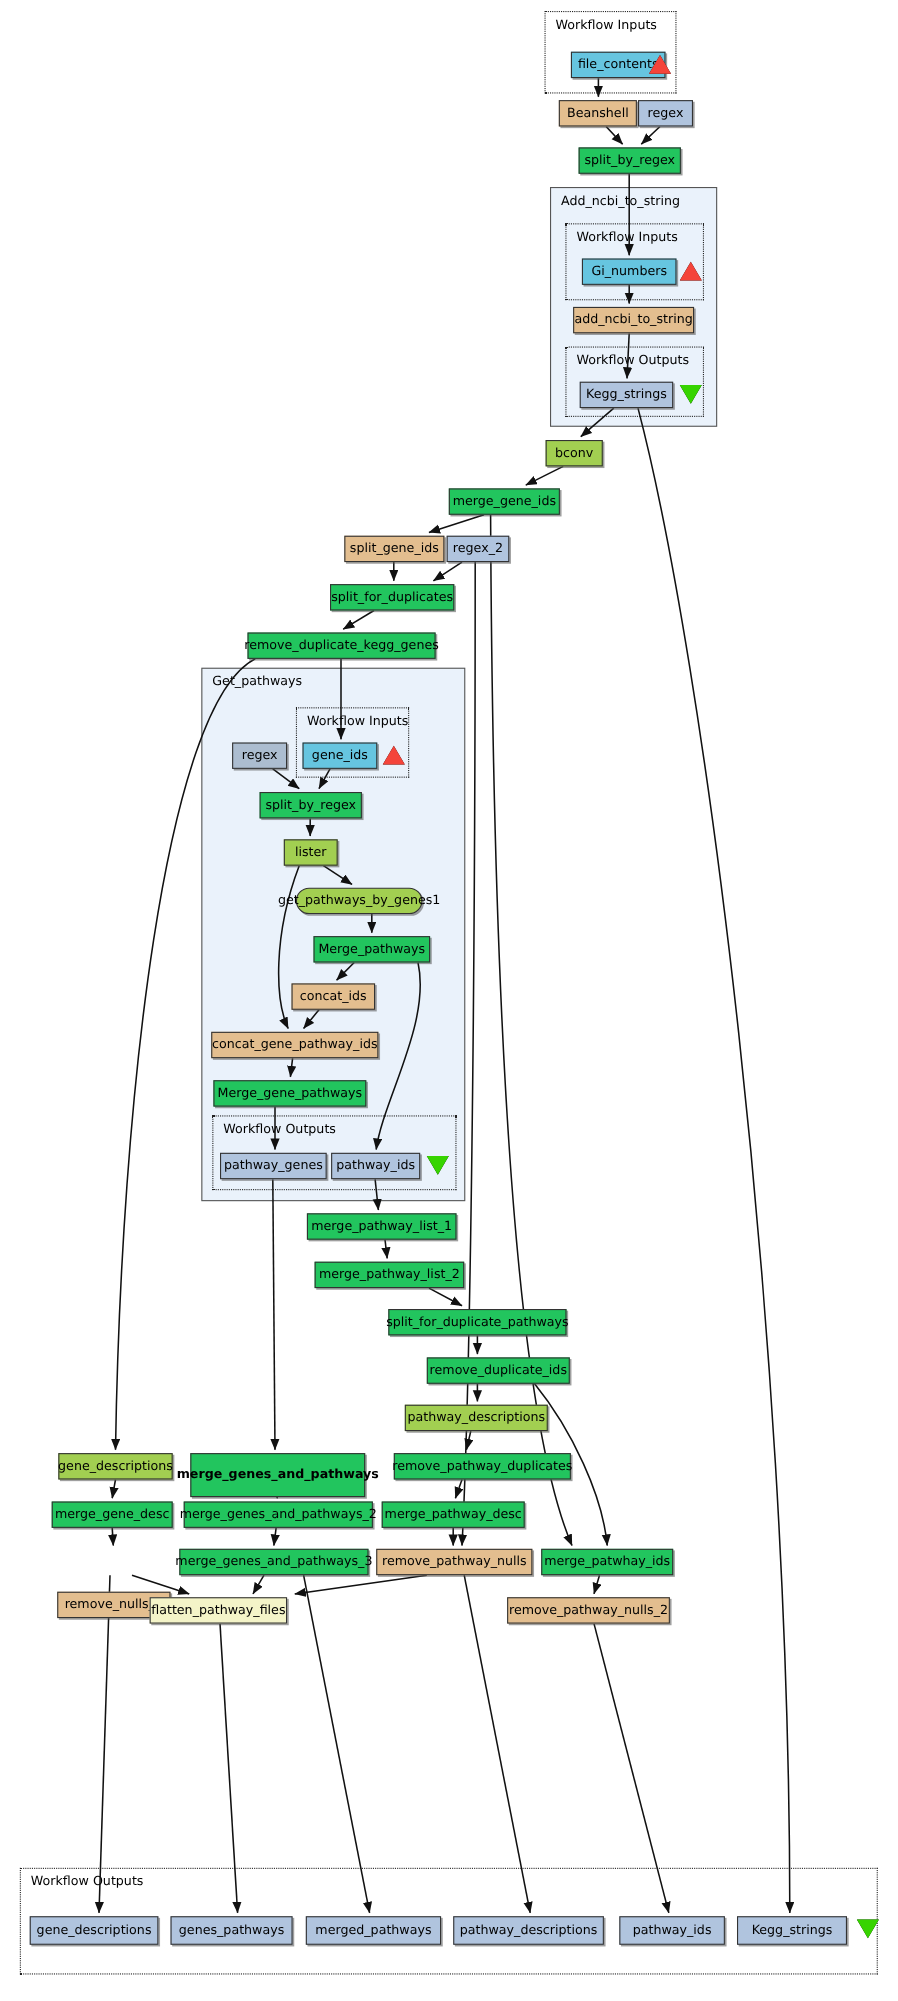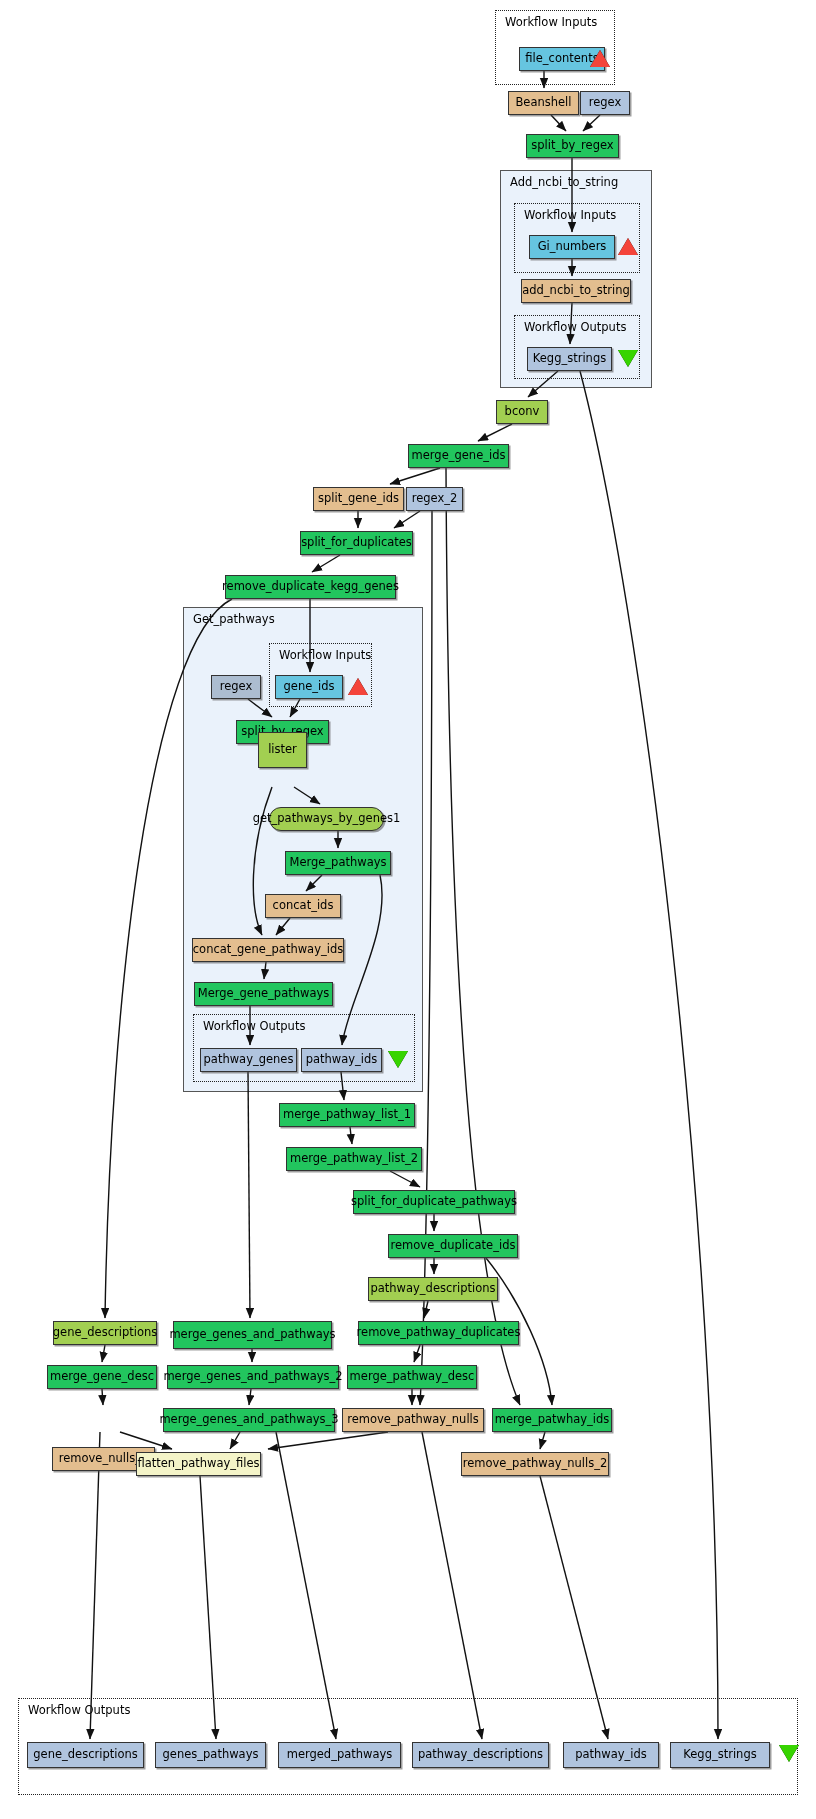--- a/index.html
+++ b/index.html
@@ -181,35 +181,35 @@
       <div class="node n-steel" style="left: 527px; top: 347px; width: 85px; height: 24px;">Kegg_strings</div>
       <div class="node n-green" style="left: 496px; top: 400px; width: 52px; height: 24px;">bconv</div>
       <div class="node n-magenta" style="left: 408px; top: 444px; width: 101px; height: 24px;">merge_gene_ids</div>
       <div class="node n-tan" style="left: 313px; top: 487px; width: 91px; height: 24px;">split_gene_ids</div>
       <div class="node n-steel" style="left: 406px; top: 487px; width: 57px; height: 24px;">regex_2</div>
       <div class="node n-magenta" style="left: 300px; top: 531px; width: 113px; height: 24px;">split_for_duplicates</div>
       <div class="node n-magenta" style="left: 225px; top: 575px; width: 171px; height: 24px;">remove_duplicate_kegg_genes</div>
       <div class="node n-slate" style="left: 211px; top: 675px; width: 50px; height: 24px;">regex</div>
       <div class="node n-blue" style="left: 275px; top: 675px; width: 68px; height: 24px;">gene_ids</div>
       <div class="node n-magenta" style="left: 236px; top: 720px; width: 93px; height: 24px;">split_by_regex</div>
-      <div class="node n-green" style="left: 258px; top: 732px; width: 49px; height: 36px;">lister</div>
+      <div class="node n-green" style="left: 258px; top: 763px; width: 49px; height: 24px;">lister</div>
       <div class="node n-green" style="left: 269px; top: 807px; width: 115px; height: 24px; border-radius: 12px;">get_pathways_by_genes1</div>
       <div class="node n-magenta" style="left: 285px; top: 851px; width: 106px; height: 24px;">Merge_pathways</div>
       <div class="node n-tan" style="left: 265px; top: 894px; width: 76px; height: 24px;">concat_ids</div>
       <div class="node n-tan" style="left: 192px; top: 938px; width: 152px; height: 24px;">concat_gene_pathway_ids</div>
       <div class="node n-magenta" style="left: 194px; top: 982px; width: 139px; height: 24px;">Merge_gene_pathways</div>
       <div class="node n-steel" style="left: 200px; top: 1048px; width: 97px; height: 24px;">pathway_genes</div>
       <div class="node n-steel" style="left: 301px; top: 1048px; width: 81px; height: 24px;">pathway_ids</div>
       <div class="node n-magenta" style="left: 279px; top: 1103px; width: 136px; height: 24px;">merge_pathway_list_1</div>
       <div class="node n-magenta" style="left: 286px; top: 1147px; width: 136px; height: 24px;">merge_pathway_list_2</div>
       <div class="node n-magenta" style="left: 353px; top: 1190px; width: 162px; height: 24px;">split_for_duplicate_pathways</div>
       <div class="node n-magenta" style="left: 368px; top: 1234px; width: 130px; height: 24px; margin-left: 20px;">remove_duplicate_ids</div>
       <div class="node n-green" style="left: 368px; top: 1277px; width: 130px; height: 24px;">pathway_descriptions</div>
       <div class="node n-green" style="left: 53px; top: 1321px; width: 104px; height: 24px;">gene_descriptions</div>
-      <div class="node n-magenta" style="left: 173px; top: 1321px; width: 159px; height: 28px;">merge_genes_and_pathways</div>
+      <div class="node n-magenta" style="left: 173px; top: 1321px; width: 159px; height: 40px; font-weight: bold;">merge_genes_and_pathways</div>
       <div class="node n-magenta" style="left: 342px; top: 1321px; width: 161px; height: 24px; margin-left: 16px;">remove_pathway_duplicates</div>
       <div class="node n-magenta" style="left: 47px; top: 1365px; width: 110px; height: 24px;">merge_gene_desc</div>
       <div class="node n-magenta" style="left: 167px; top: 1365px; width: 172px; height: 24px;">merge_genes_and_pathways_2</div>
       <div class="node n-magenta" style="left: 347px; top: 1365px; width: 130px; height: 24px;">merge_pathway_desc</div>
       <div class="node n-tan" style="left: 52px; top: 1408px; width: 103px; height: 24px; margin-top: 39px;">remove_nulls_3</div>
       <div class="node n-magenta" style="left: 163px; top: 1408px; width: 172px; height: 24px;">merge_genes_and_pathways_3</div>
       <div class="node n-tan" style="left: 342px; top: 1408px; width: 142px; height: 24px;">remove_pathway_nulls</div>
       <div class="node n-magenta" style="left: 492px; top: 1408px; width: 120px; height: 24px;">merge_patwhay_ids</div>
       <div class="node n-cream" style="left: 136px; top: 1452px; width: 125px; height: 24px;">flatten_pathway_files</div>
       <div class="node n-tan" style="left: 461px; top: 1452px; width: 148px; height: 24px;">remove_pathway_nulls_2</div>

